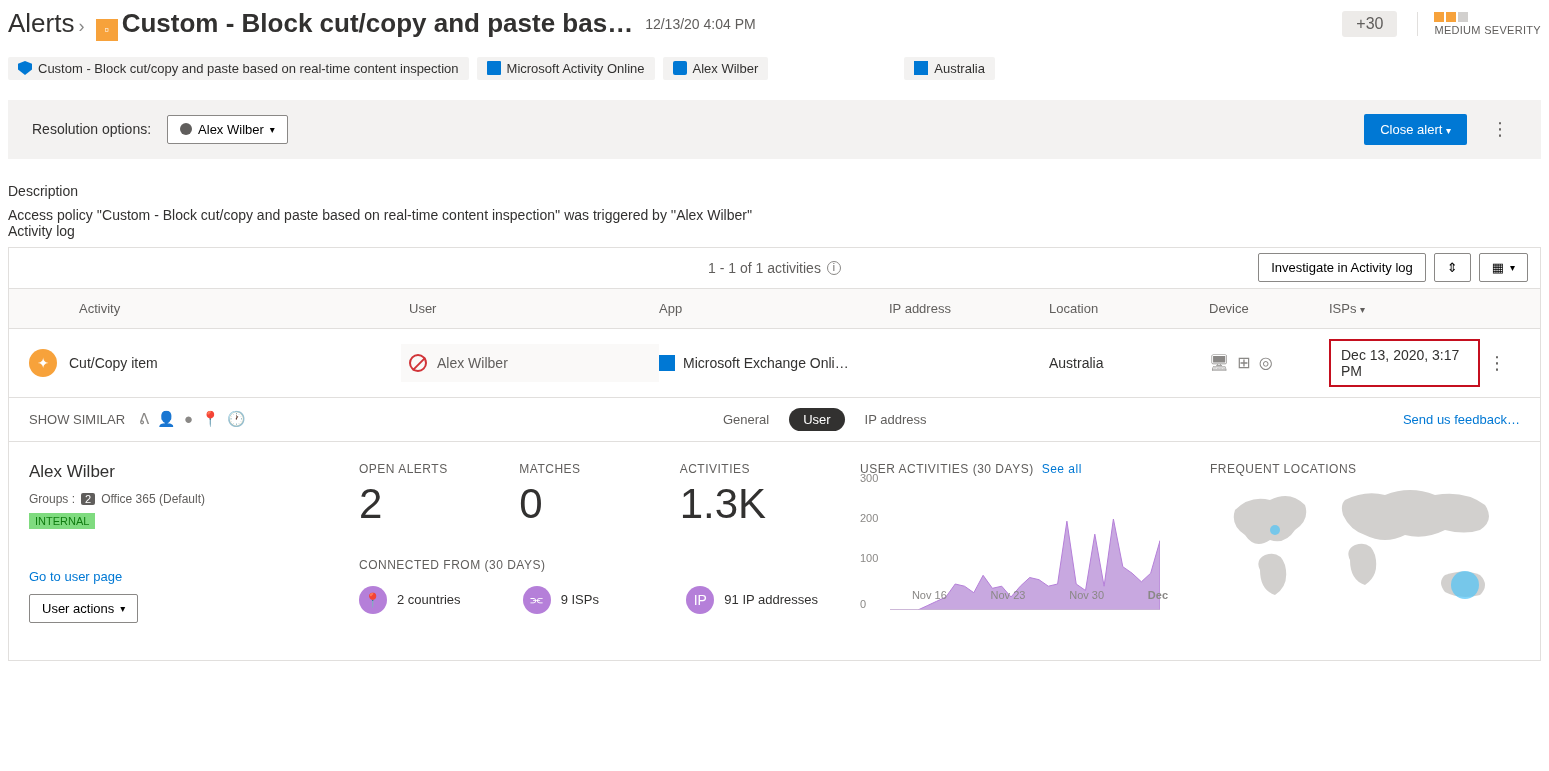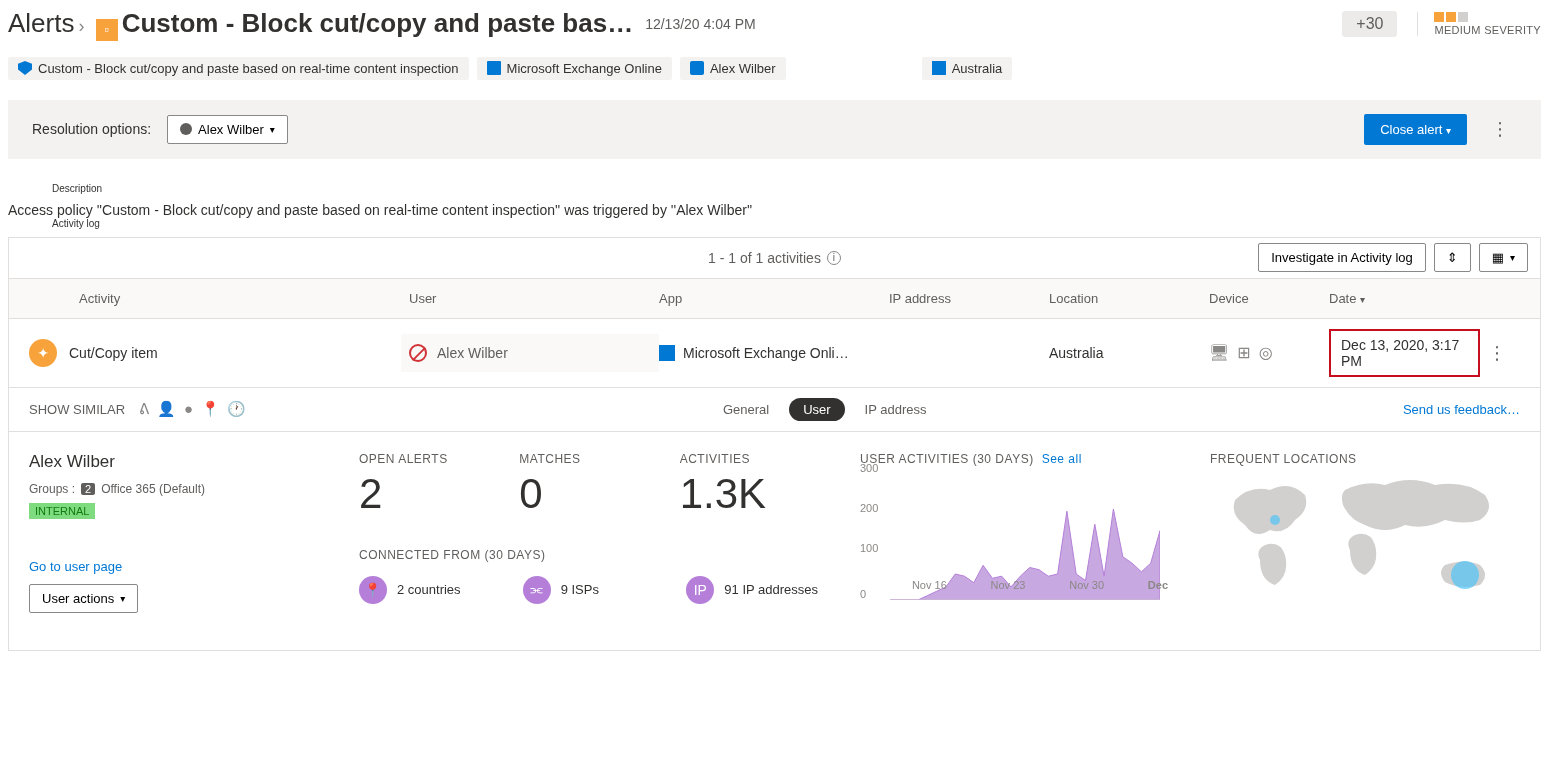--- a/index.html
+++ b/index.html
@@ -49,21 +49,21 @@
     background: #fff; border: 1px solid #8a8886; border-radius: 2px;
     padding: 6px 12px; font-size: 13px; cursor: pointer; display: inline-flex;
     align-items: center; gap: 6px;
   }
   .chev { font-size: 10px; }
   .btn-primary {
     background: #0078d4; color: #fff; border: none; border-radius: 2px;
     padding: 8px 16px; font-size: 13px; cursor: pointer;
   }
   .dots { font-size: 18px; color: #605e5c; cursor: pointer; padding: 4px 8px; }
-  .section-title { font-size: 10px; color: #323130; margin-bottom: 8px; margin-left: 44px; }
+  .section-title { font-size: 14px; color: #323130; margin-bottom: 8px; }
   .desc-text { color: #323130; }
   .activity-header {
     border: 1px solid #e1dfdd; padding: 12px 20px; display: flex; align-items: center;
     justify-content: center; position: relative;
   }
   .act-count { color: #605e5c; display: inline-flex; align-items: center; gap: 6px; }
   .info-ico { width:14px;height:14px;border:1px solid #8a8886;border-radius:50%;font-size:10px;display:inline-flex;align-items:center;justify-content:center; }
   .act-header-btns { position: absolute; right: 12px; display: flex; gap: 8px; }
   .table-head {
     display: grid; grid-template-columns: 380px 250px 230px 160px 160px 120px 1fr 40px;
@@ -143,21 +143,21 @@
   </div>
 </div>
 
 <div class="chip-row">
   <span class="chip">
     <span class="chip-ico ico-shield"></span>
     <span>Custom - Block cut/copy and paste based on real-time content inspection</span>
   </span>
   <span class="chip">
     <span class="chip-ico ico-ms"></span>
-    <span>Microsoft Exchange Online</span>
+    <span>Microsoft Activity Online</span>
   </span>
   <span class="chip">
     <span class="chip-ico" style="background:#0078d4;border-radius:2px;"></span>
     <span>Alex Wilber</span>
   </span>
   <span class="chip-gap"></span>
   <span class="chip">
     <span class="chip-ico" style="background:#0078d4;"></span>
     <span>Australia</span>
   </span>
@@ -195,21 +195,21 @@
   </div>
 </div>
 
 <div class="table-head">
   <span class="col-activity">Activity</span>
   <span>User</span>
   <span>App</span>
   <span>IP address</span>
   <span>Location</span>
   <span>Device</span>
-  <span><span>Date</span> <span class="chev">▾</span></span>
+  <span><span>ISPs</span> <span class="chev">▾</span></span>
   <span></span>
 </div>
 
 <div class="table-row">
   <div class="act-cell">
     <span class="act-icon">✦</span>
     <span>Cut/Copy item</span>
   </div>
   <div class="user-cell">
     <span class="blocked-ico"></span>

